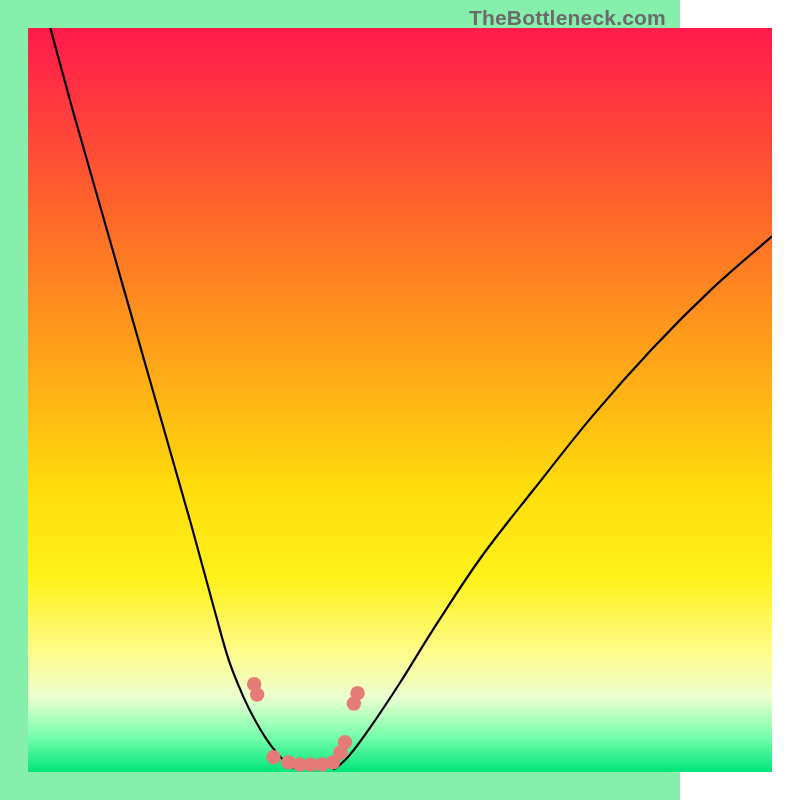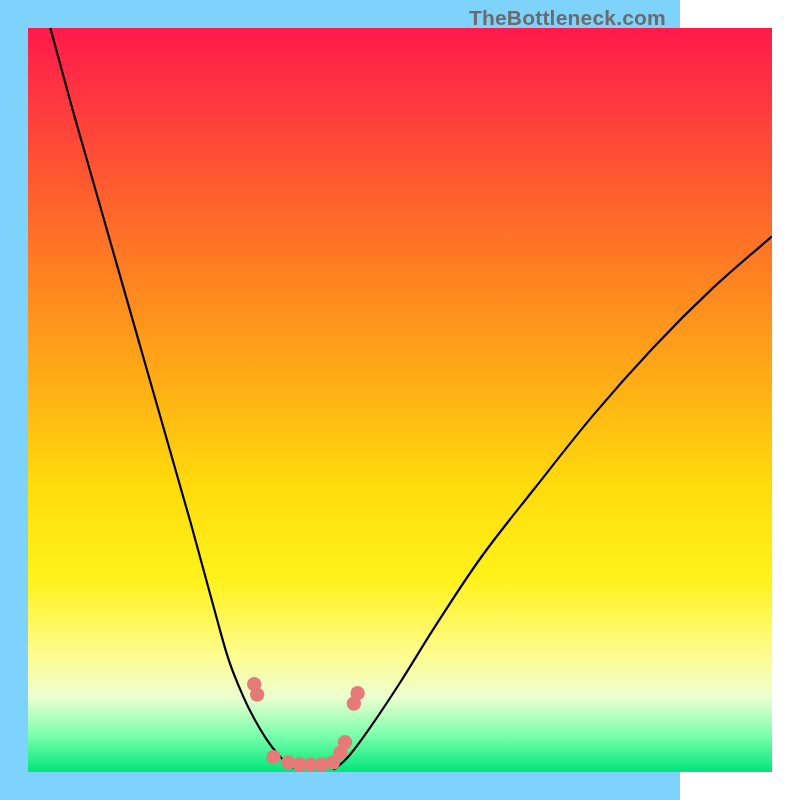--- a/index.html
+++ b/index.html
@@ -1,21 +1,21 @@
 <!DOCTYPE html>
 <html><head>
 <meta charset="utf-8">
 <style>
   * { margin: 0; padding: 0; box-sizing: border-box; }
   html, body { width: 800px; height: 800px; overflow: hidden; background: #fff; }
   .stage {
     position: relative;
     width: 680px;
     height: 800px;
-    background: #7dd3fc;
+    background: #86efac;
     text-align: right;
   }
   .plot {
     position: absolute;
     left: 28px;
     top: 28px;
     width: 744px;
     height: 744px;
     background: linear-gradient(to bottom,
       #ff1a4b 0%,

